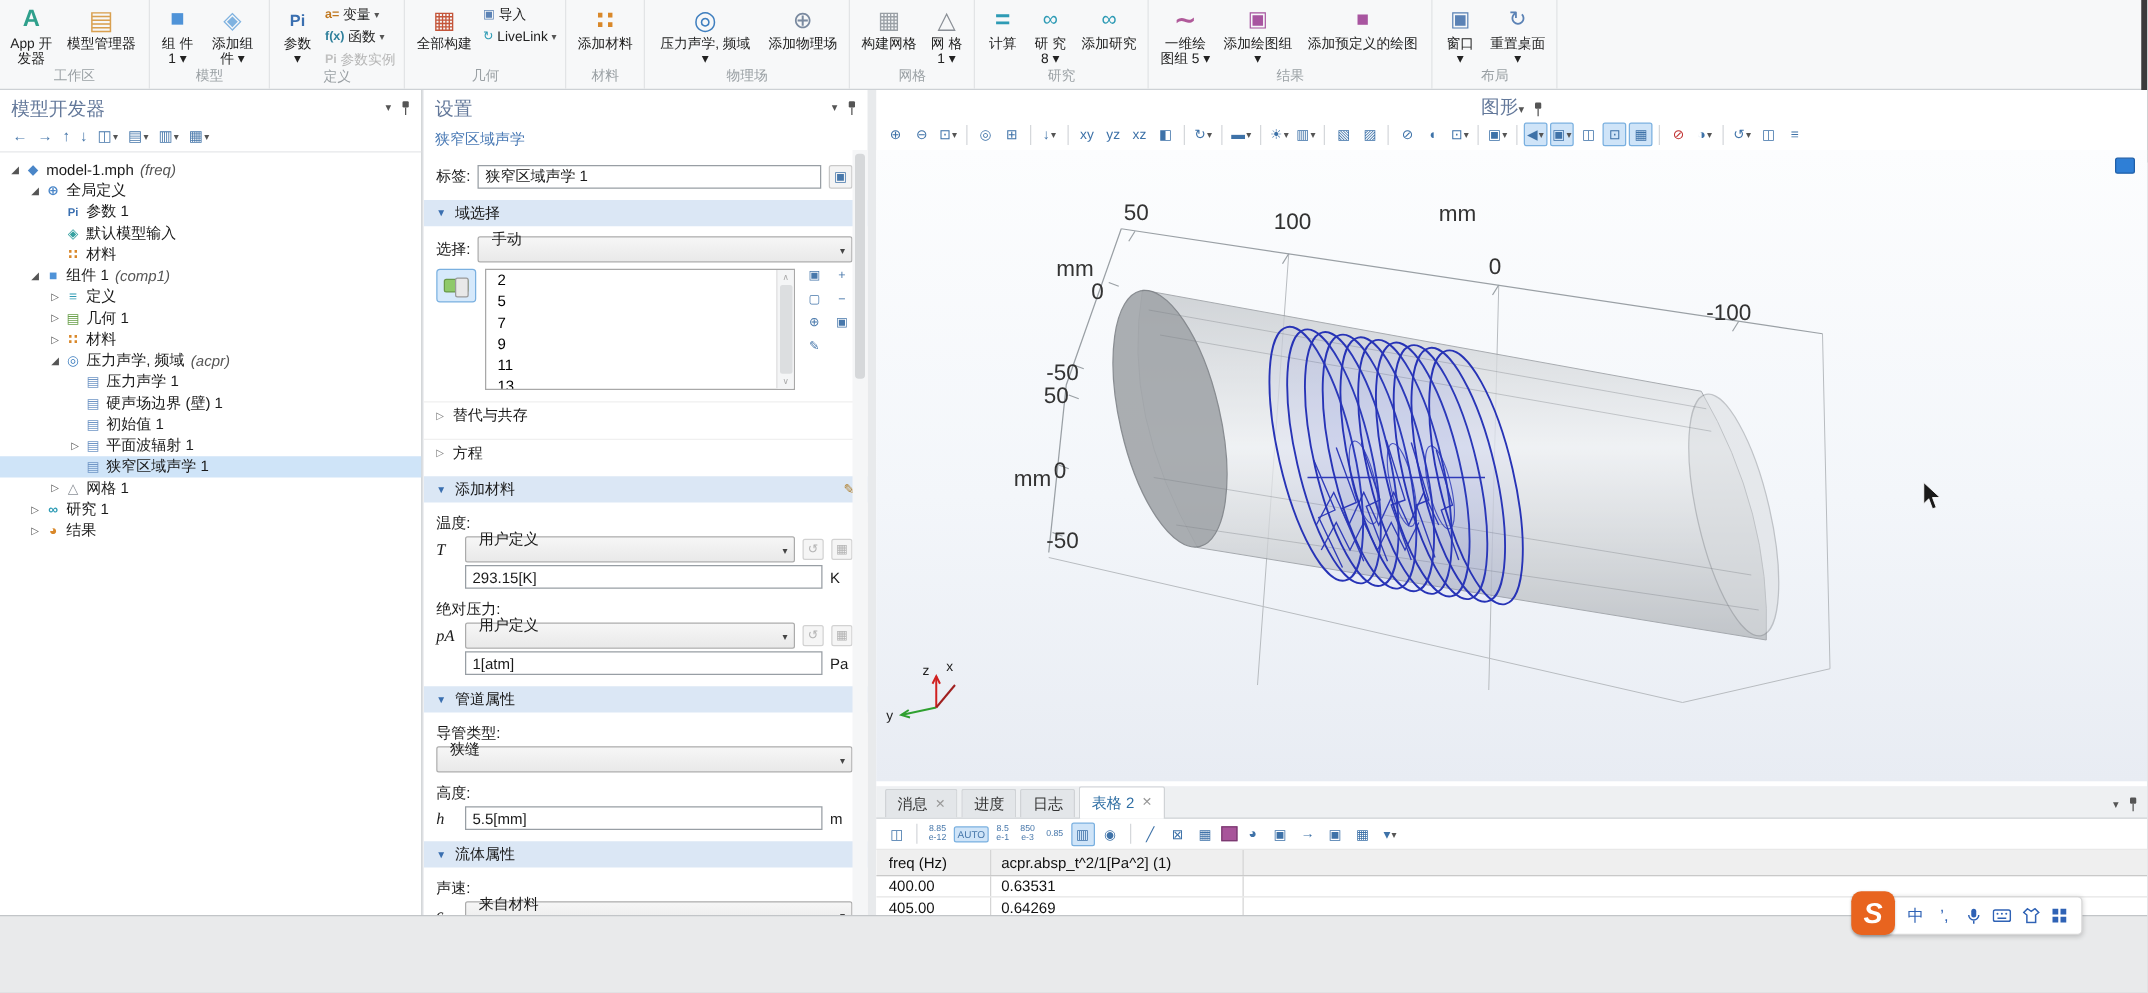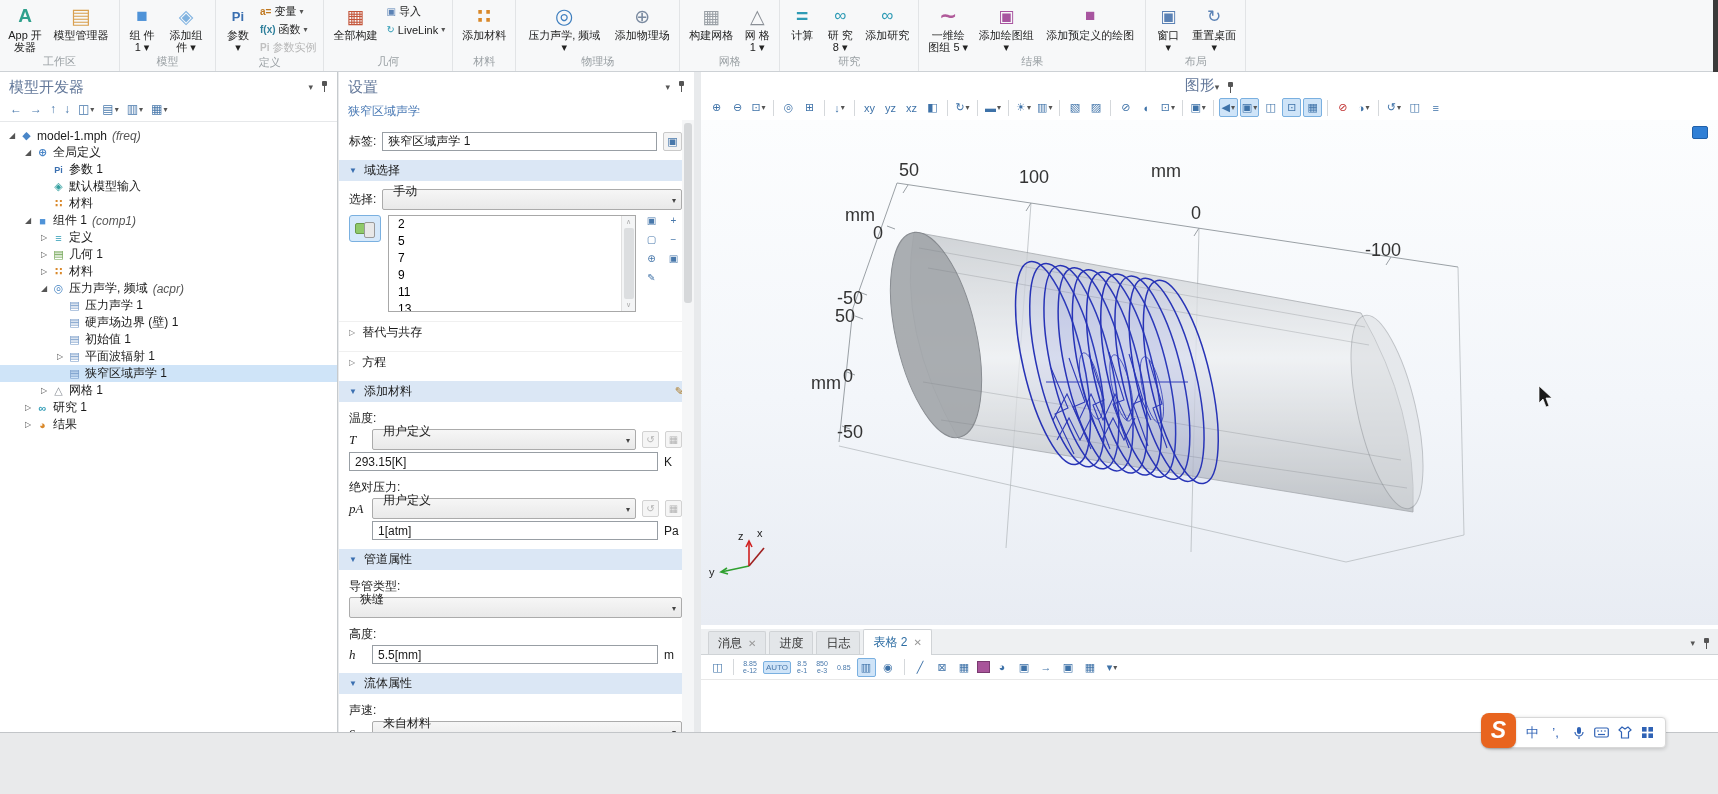--- a/index.html
+++ b/index.html
@@ -466,21 +466,21 @@
       <div class="fcap">温度:</div>
       <div class="frow">
         <span class="fsym">T</span>
         <div class="combo">
           <span>用户定义</span>
           <span class="carrow">▾</span>
         </div>
         <span class="mini">↺</span>
         <span class="mini">▦</span>
       </div>
-      <div class="frow" style="">
+      <div class="frow" style="margin-left:23px">
         <input class="tinput" style="flex: 1 1 0%;" value="293.15[K]">
         <span class="unit">K</span>
       </div>
       <div class="fcap">绝对压力:</div>
       <div class="frow">
         <span class="fsym">pA</span>
         <div class="combo">
           <span>用户定义</span>
           <span class="carrow">▾</span>
         </div>
@@ -697,20 +697,37 @@
         <span class="gbtn">⊠</span>
         <span class="gbtn">▦</span>
         <span class="swatch"></span>
         <span class="gbtn">◕</span>
         <span class="gbtn">▣</span>
         <span class="gbtn">→</span>
         <span class="gbtn">▣</span>
         <span class="gbtn">▦</span>
         <span class="gbtn">▾<span class="dd">▾</span></span>
       </div>
+    <div class="btable" id="bTable">
+        <div class="brow head">
+          <span class="bc1">freq (Hz)</span>
+          <span class="bc2">acpr.absp_t^2/1[Pa^2] (1)</span>
+          <span class="bc3"></span>
+        </div>
+        <div class="brow">
+          <span class="bc1">400.00</span>
+          <span class="bc2">0.63531</span>
+          <span class="bc3"></span>
+        </div>
+        <div class="brow">
+          <span class="bc1">405.00</span>
+          <span class="bc2">0.64269</span>
+          <span class="bc3"></span>
+        </div>
+      </div>
   </div>
 
   <div class="desk"></div>
 
   <div class="ime" id="ime">
     <div class="ime-logo">S</div>
   <span class="ime-btn">中</span>
       <span class="ime-btn">’,</span>
       <span class="ime-btn">
         <svg width="12" height="14" viewBox="0 0 12 14">

